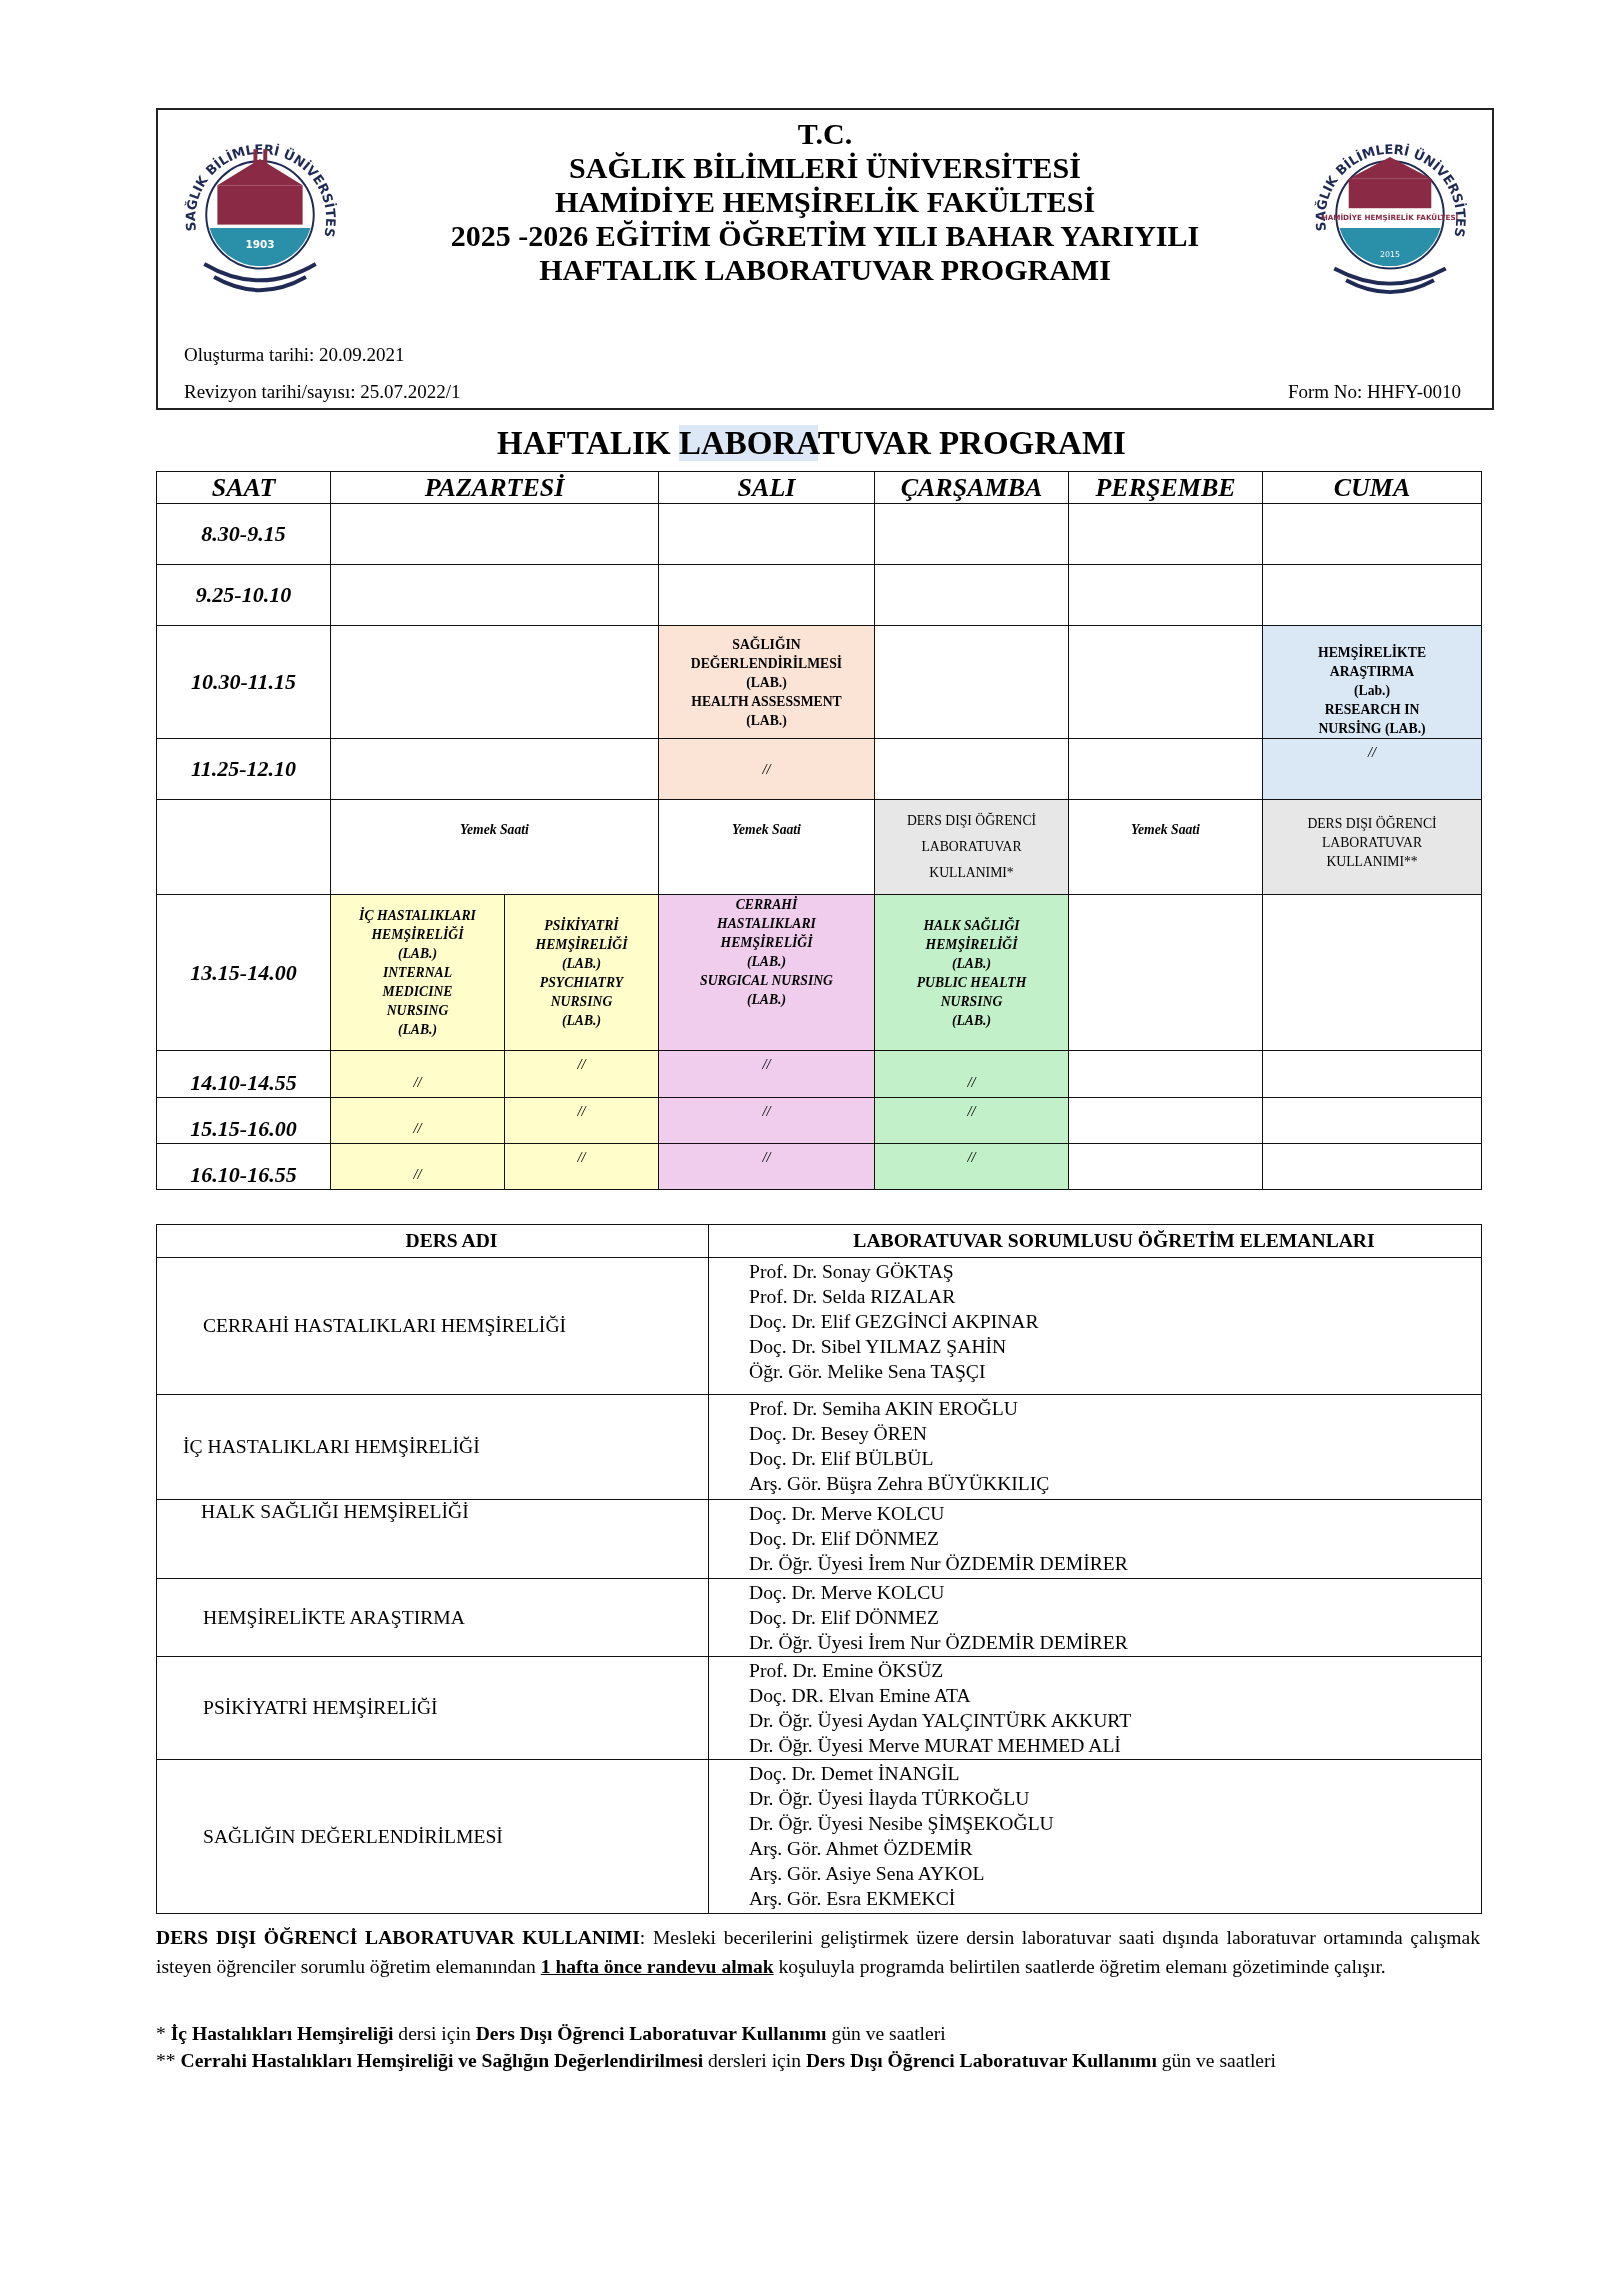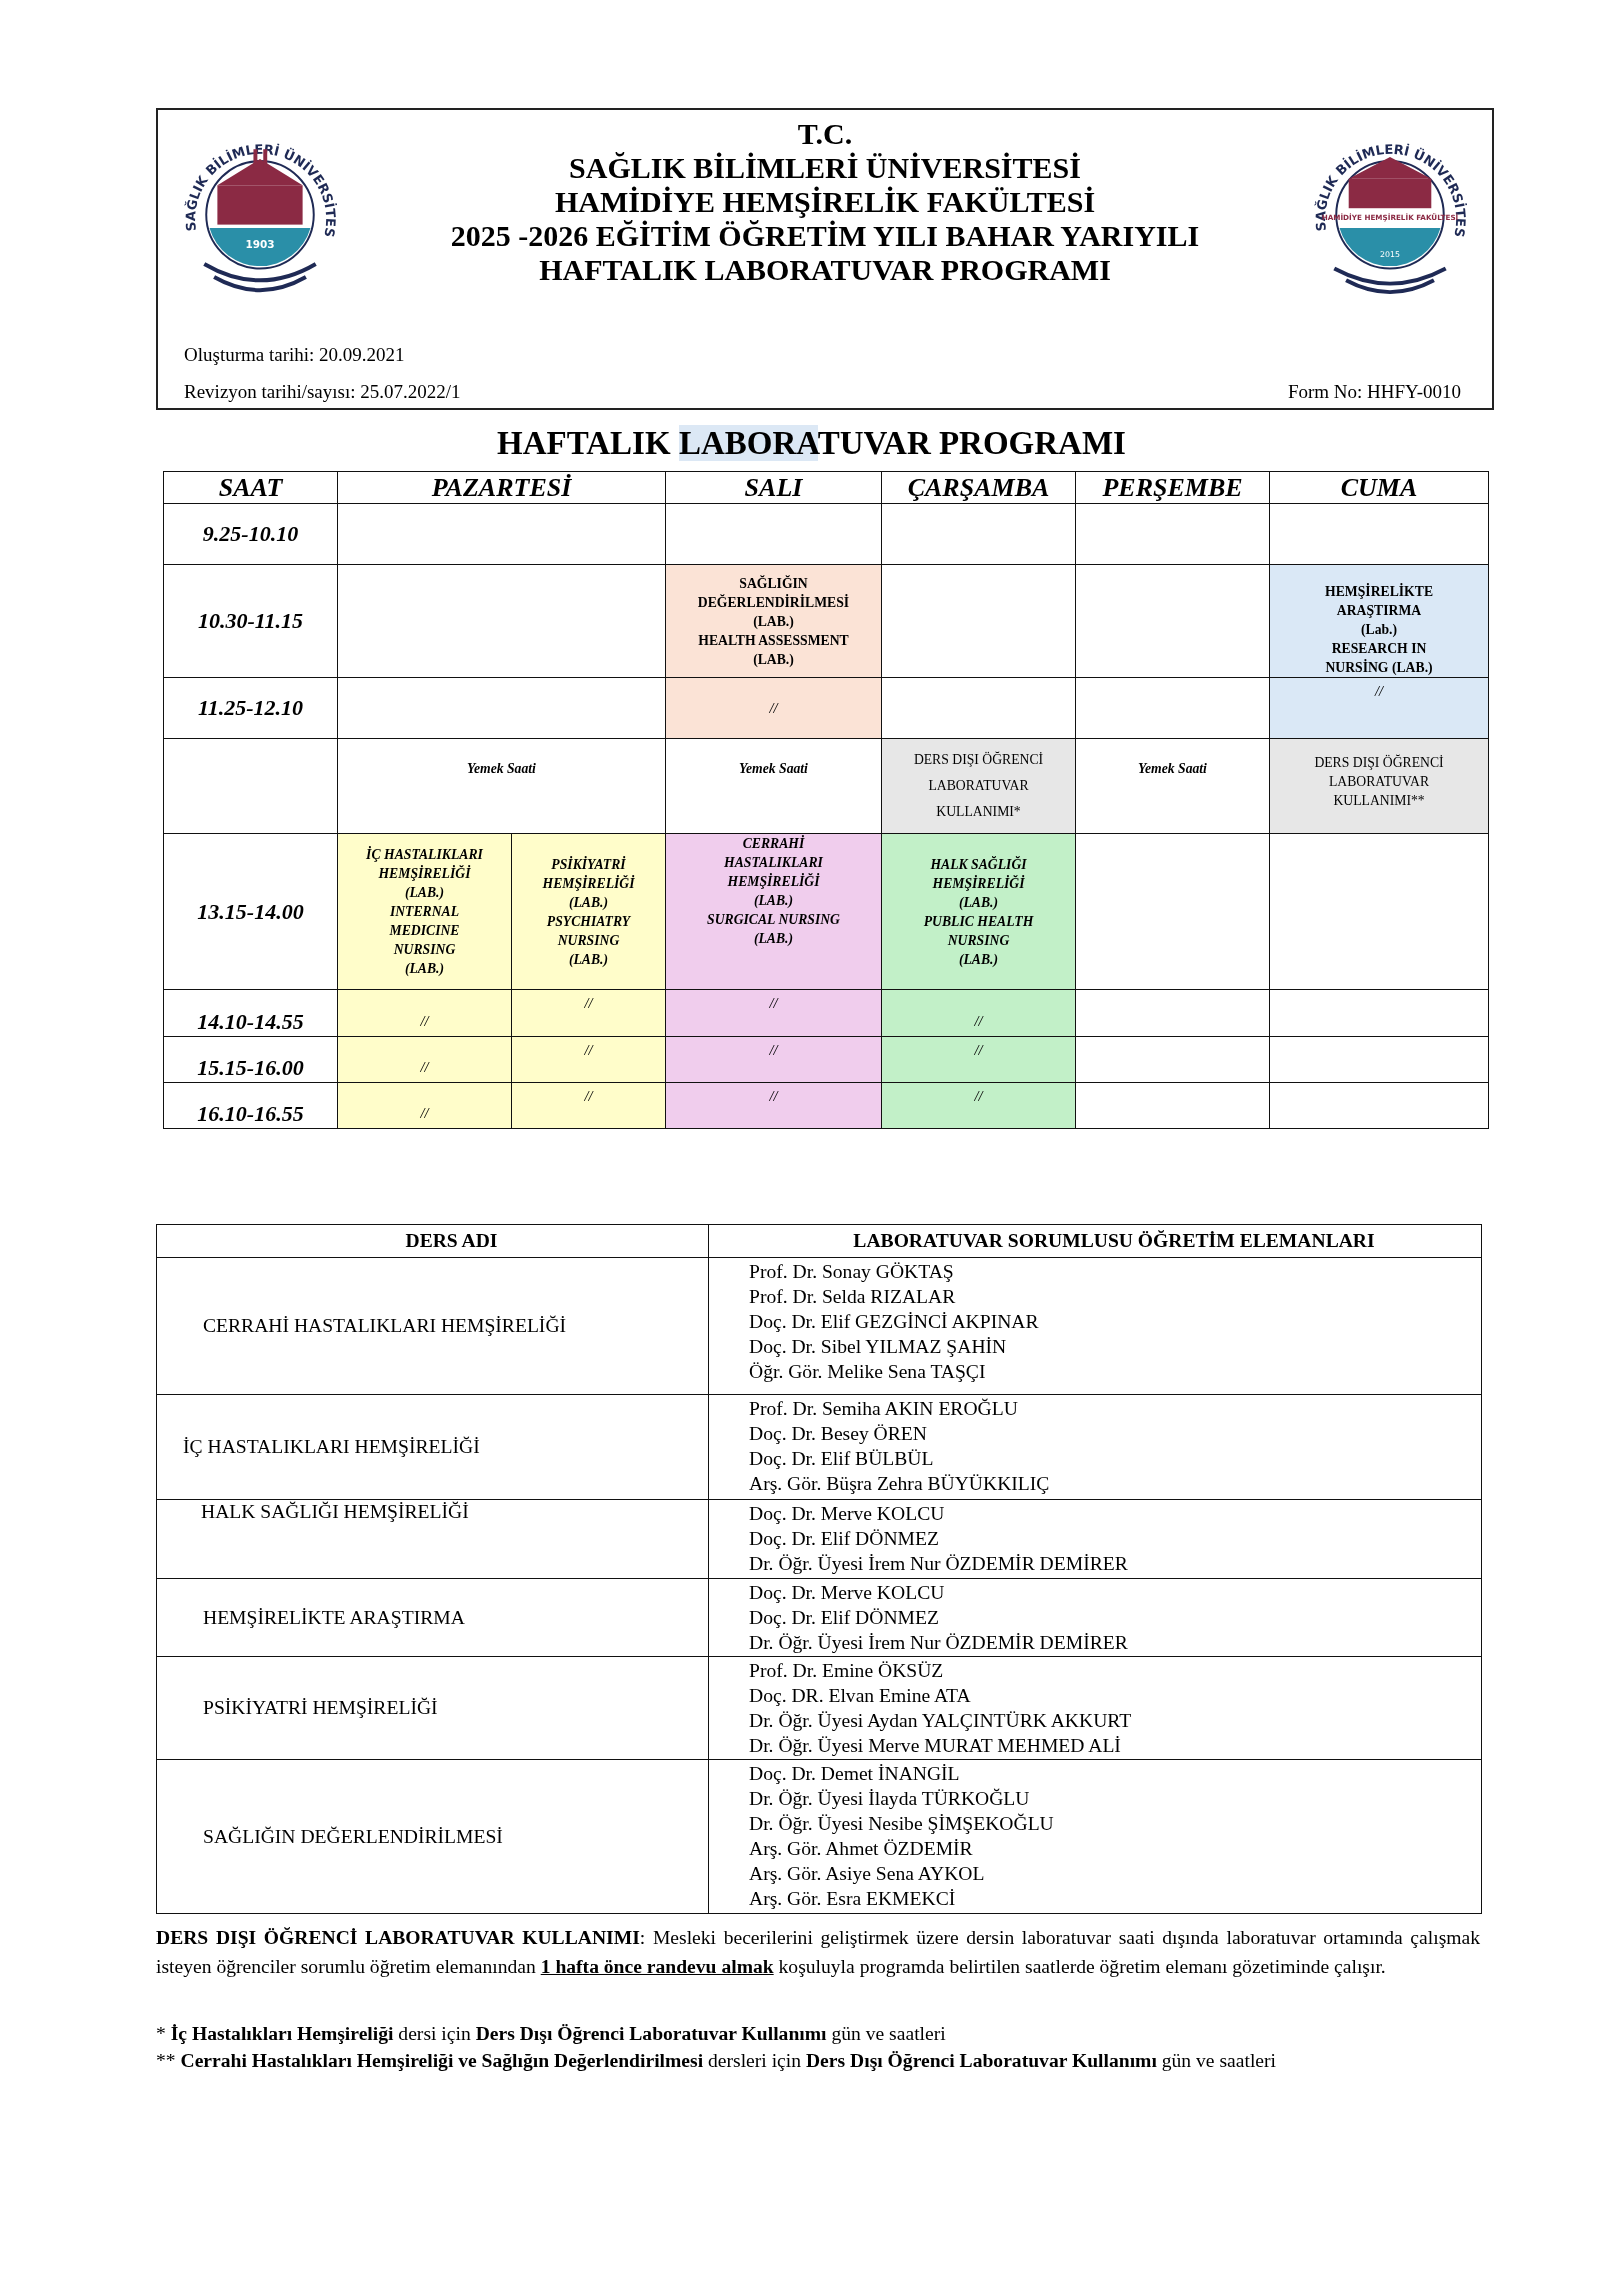--- a/index.html
+++ b/index.html
@@ -8,21 +8,21 @@
   
   #hdr{left:156px;top:108px;width:1338px;height:302px;border:2px solid #222;box-sizing:border-box;}
   .hline{position:absolute;left:0;right:0;text-align:center;font-weight:bold;font-size:30px;line-height:34px;}
   .logo{position:absolute;width:164px;height:177px;}
   .meta{position:absolute;font-size:19px;}
   
   #sched-title{left:0;width:1623px;top:425px;text-align:center;font-weight:bold;font-size:33px;}
   #sched-title .hl{background:#dce8f5;}
   
   table{border-collapse:collapse;}
-  #sched{position:absolute;left:156px;top:471px;width:1324px;table-layout:fixed;margin-left:7px;}
+  #sched{position:absolute;left:156px;top:471px;width:1324px;table-layout:fixed;}
   #sched td,#sched th{border:1.3px solid #111;text-align:center;vertical-align:middle;padding:0 2.6px;}
   #sched th{font-style:italic;font-weight:bold;font-size:26px;height:31px;}
   #sched td.time{font-style:italic;font-weight:bold;font-size:22px;}
   .cell{font-size:13.7px;font-weight:bold;line-height:19px;}
   .it{font-style:italic;}
   .rg{font-weight:normal;}
   .ditto{font-size:14.4px;font-style:italic;}
   .top{vertical-align:top !important;padding-top:5.2px !important;}
   .bot{vertical-align:bottom !important;padding-bottom:6.5px !important;}
   .peach{background:#fbe3d6;}
@@ -106,20 +106,28 @@
   <tbody>
       <tr>
     <th>SAAT</th>
     <th colspan="2">PAZARTESİ</th>
     <th>SALI</th>
     <th>ÇARŞAMBA</th>
     <th>PERŞEMBE</th>
     <th>CUMA</th>
   </tr>
 
+  <tr style="height:61px">
+    <td class="time">8.30-9.15</td>
+    <td colspan="2"></td>
+    <td></td>
+    <td></td>
+    <td></td>
+    <td></td>
+  </tr>
 
   <tr style="height:61px">
     <td class="time">9.25-10.10</td>
     <td colspan="2"></td>
     <td></td>
     <td></td>
     <td></td>
     <td></td>
   </tr>
 

